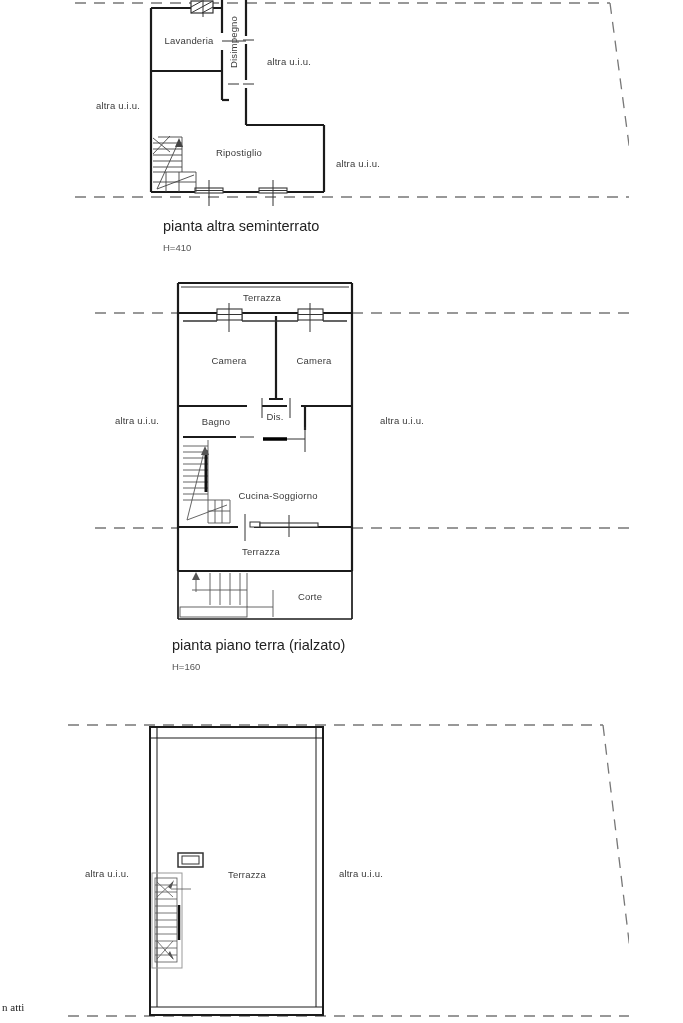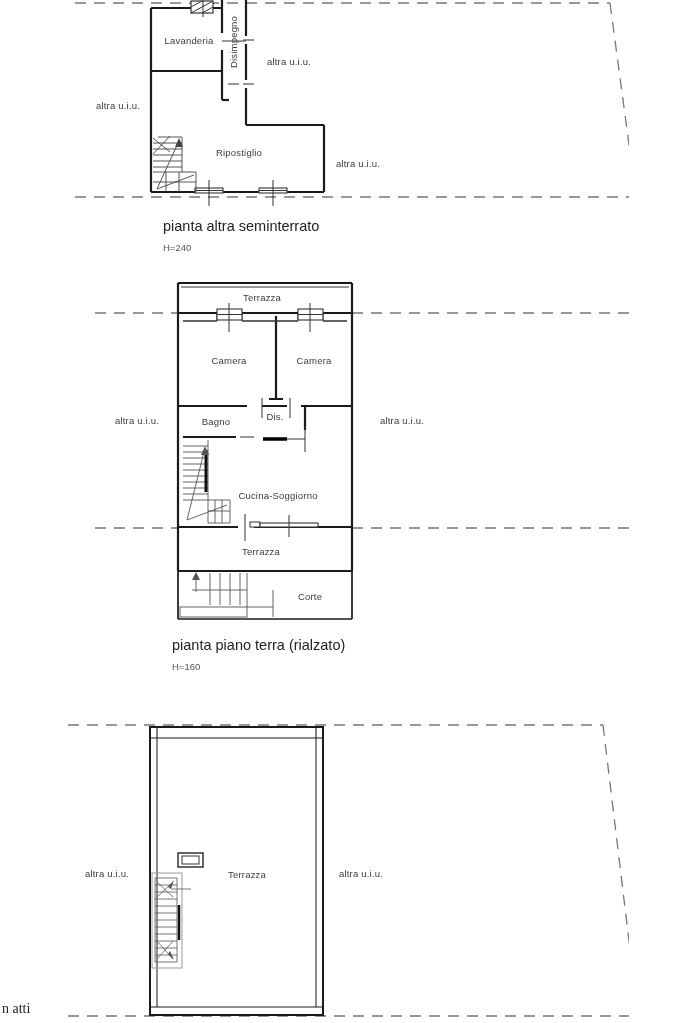--- a/index.html
+++ b/index.html
@@ -4,21 +4,21 @@
 <style>
   html,body{margin:0;padding:0;background:#fff;}
   #canvas{position:relative;width:629px;height:1023px;background:#ffffff;overflow:hidden;
           font-family:"Liberation Sans",sans-serif;}
   #drawing{position:absolute;left:0;top:0;}
   .lbl{position:absolute;font-size:9.5px;color:#3a3a3a;white-space:nowrap;
        transform:translate(-50%,-50%);letter-spacing:.2px;}
   .lbl.vert{transform:translate(-50%,-50%) rotate(-90deg);}
   .title{position:absolute;font-size:14.5px;color:#222;white-space:nowrap;}
   .sub{position:absolute;font-size:9.5px;color:#555;white-space:nowrap;}
-  .note{position:absolute;font-family:"Liberation Serif",serif;font-size:14px;color:#222;white-space:nowrap;}
+  .note{position:absolute;font-family:"Liberation Serif",serif;font-size:11px;color:#222;white-space:nowrap;}
 </style>
 </head>
 <body>
 
 <div id="canvas">
 
   <svg id="drawing" width="683" height="1023" viewBox="0 0 683 1023">
 
     <g stroke="#777" stroke-width="1.3" fill="none" stroke-dasharray="11 8">
       <path d="M75 3 H610"></path>
@@ -180,21 +180,21 @@
     </g>
   </svg>
 
   <div class="lbl" style="left:189px;top:40px">Lavanderia</div>
   <div class="lbl vert" style="left:233px;top:42px">Disimpegno</div>
   <div class="lbl" style="left:239px;top:152px">Ripostiglio</div>
   <div class="lbl" style="left:118px;top:105px">altra u.i.u.</div>
   <div class="lbl" style="left:289px;top:61px">altra u.i.u.</div>
   <div class="lbl" style="left:358px;top:163px">altra u.i.u.</div>
   <div class="title" style="left:163px;top:218px">pianta altra seminterrato</div>
-  <div class="sub" style="left:163px;top:242px">H=240</div>
+  <div class="sub" style="left:163px;top:242px">H=410</div>
 
   <div class="lbl" style="left:262px;top:297px">Terrazza</div>
   <div class="lbl" style="left:229px;top:360px">Camera</div>
   <div class="lbl" style="left:314px;top:360px">Camera</div>
   <div class="lbl" style="left:216px;top:421px">Bagno</div>
   <div class="lbl" style="left:275px;top:416px">Dis.</div>
   <div class="lbl" style="left:278px;top:495px">Cucina-Soggiorno</div>
   <div class="lbl" style="left:261px;top:551px">Terrazza</div>
   <div class="lbl" style="left:310px;top:596px">Corte</div>
   <div class="lbl" style="left:137px;top:420px">altra u.i.u.</div>

